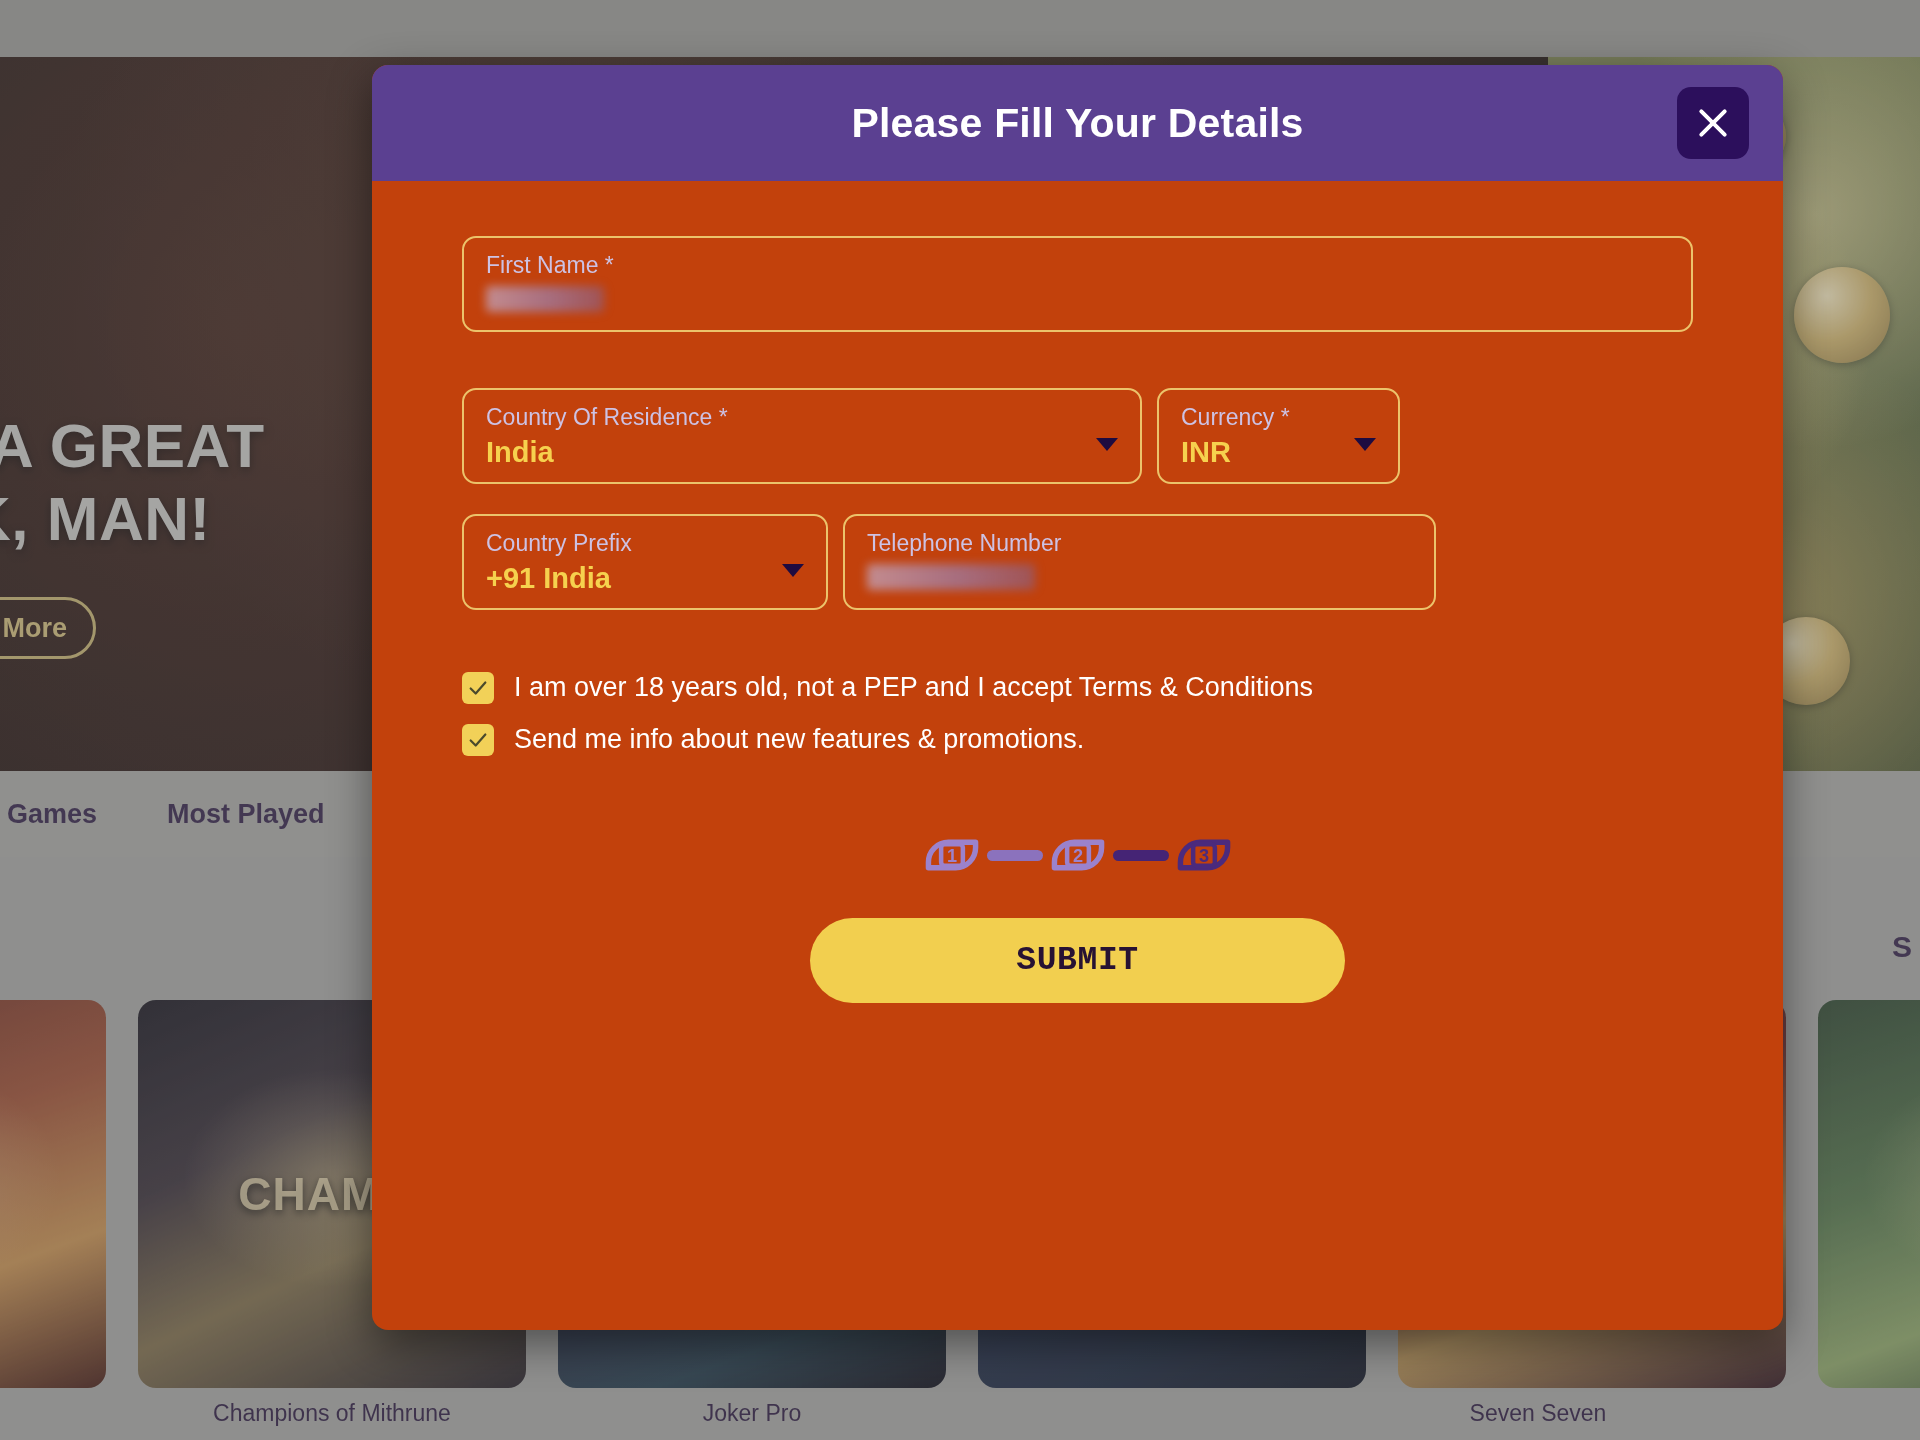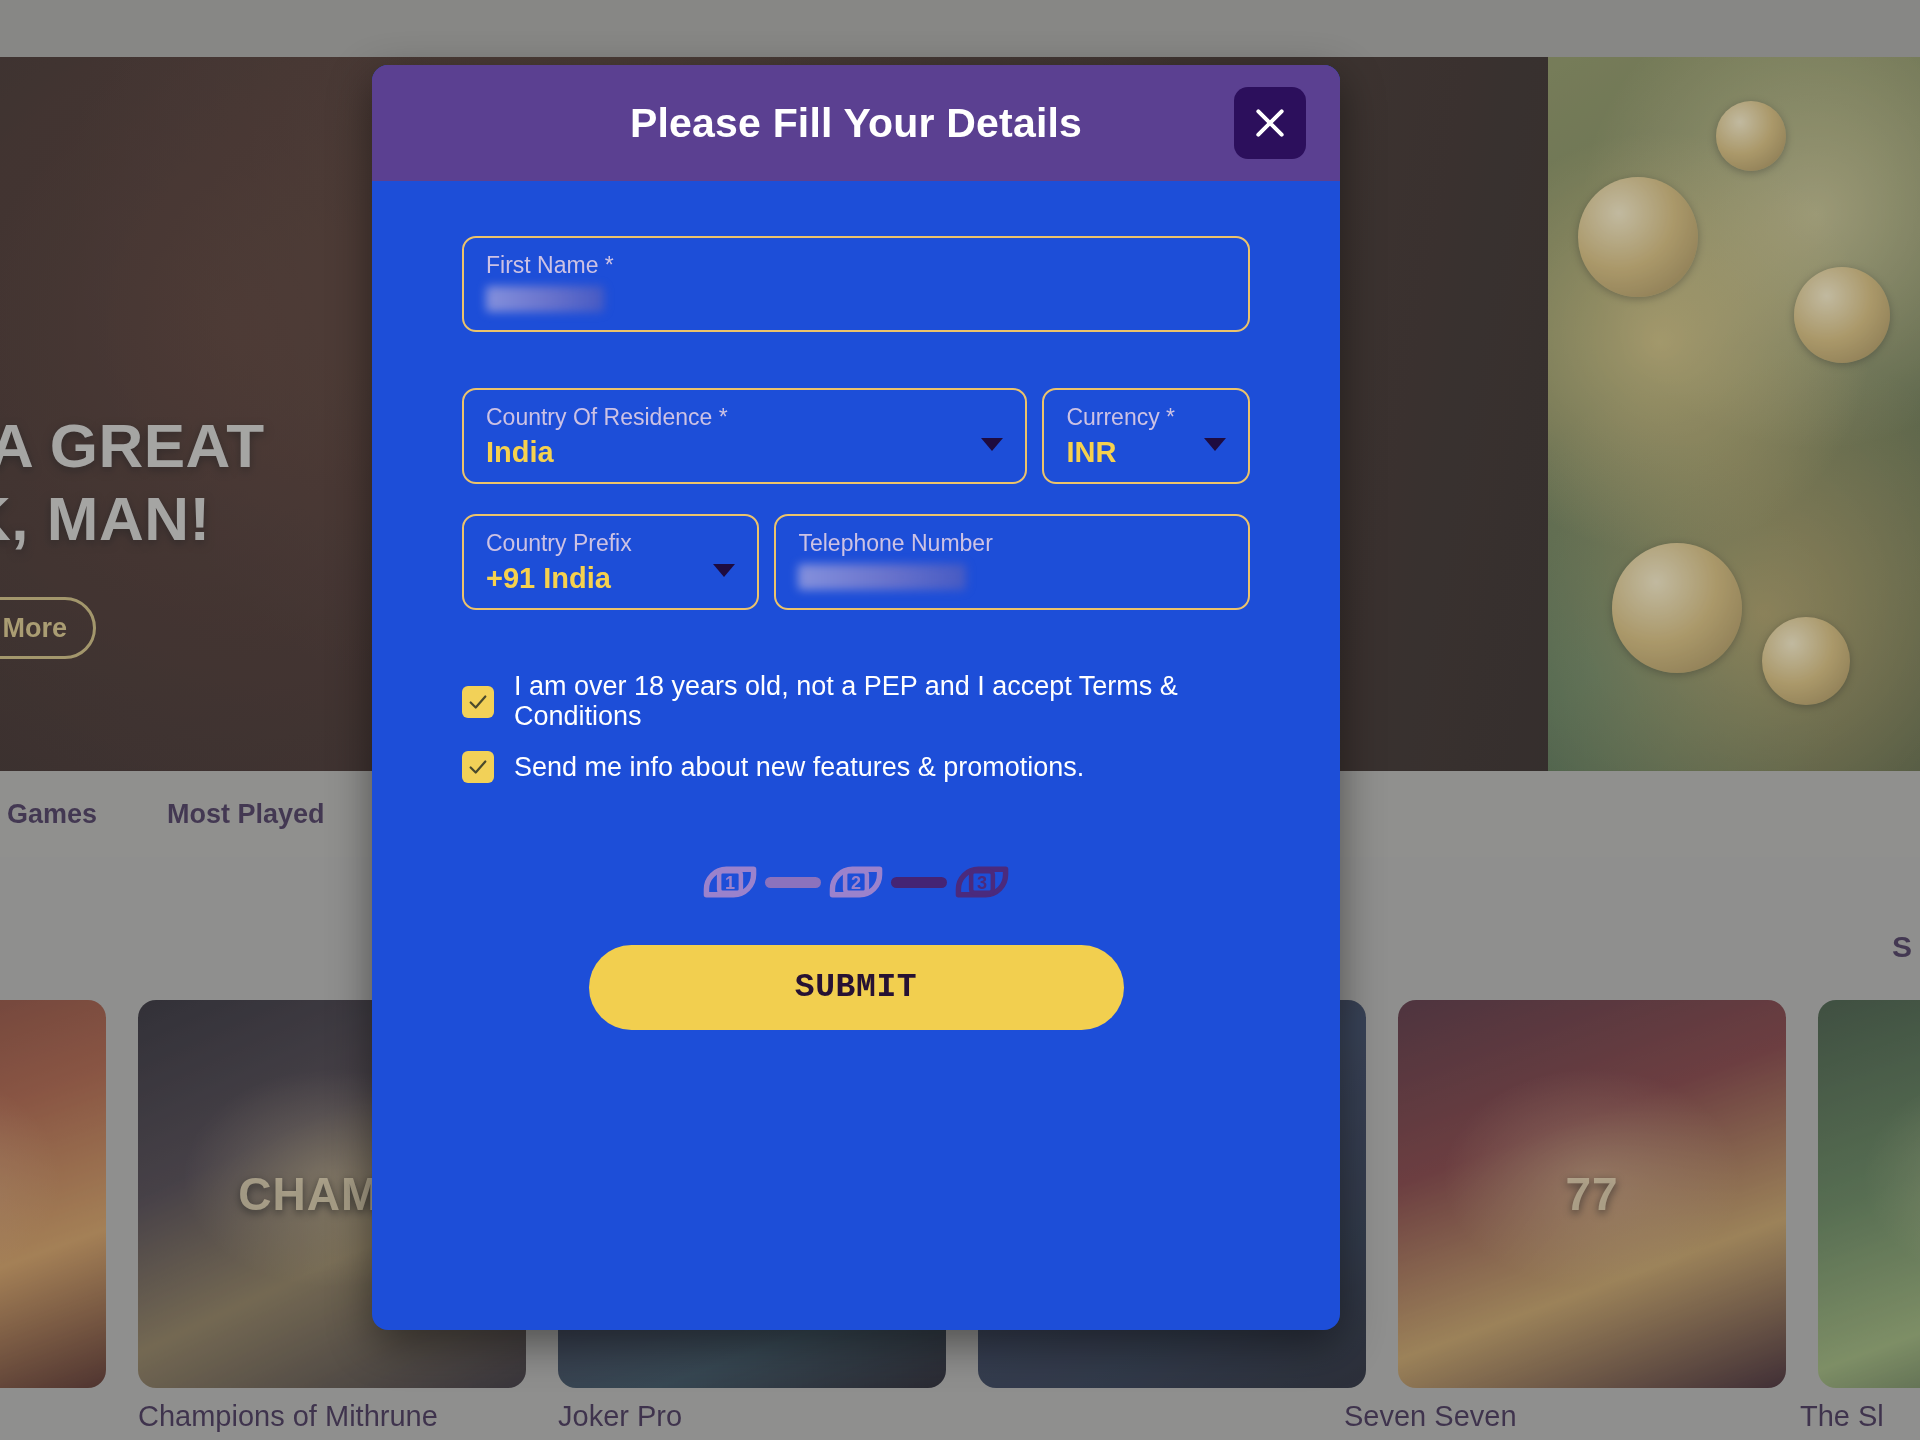--- a/index.html
+++ b/index.html
@@ -71,22 +71,22 @@
   .bg-section-title-right {
     position: absolute; right: 8px; top: 930px;
     color: #3a1a63; font-size: 30px; font-weight: 700;
   }
   .bg-cards { position: absolute; left: 0; top: 1000px; width: 1920px; height: 440px; }
   .bg-card {
     position: absolute; top: 0; width: 388px; height: 388px;
     border-radius: 18px; overflow: hidden;
   }
   .bg-card-title {
-    position: absolute; top: 400px; width: 388px; text-align: left;
-    color: #33135c; font-size: 29px; font-weight: 400;
+    position: absolute; top: 400px; width: 388px; text-align: center;
+    color: #33135c; font-size: 23px; font-weight: 400;
   }
   .art-a { background: linear-gradient(160deg,#8c1a10 0%,#d4420f 40%,#f08a14 70%,#5e1208 100%); }
   .art-b { background: linear-gradient(155deg,#171428 0%,#3c2b3e 35%,#8a6a2c 62%,#241a2c 100%); }
   .art-c { background: linear-gradient(160deg,#140f33 0%,#241a55 45%,#0d3c5c 80%,#0a0820 100%); }
   .art-d { background: linear-gradient(150deg,#101a3e 0%,#16306b 40%,#0d2350 75%,#08122e 100%); }
   .art-e { background: linear-gradient(160deg,#5b1230 0%,#9e1d24 35%,#d8901c 68%,#3d0c20 100%); }
   .art-f { background: linear-gradient(160deg,#1c4a22 0%,#3c7c2e 40%,#7fae3c 70%,#13341a 100%); }
   .art-glow {
     position: absolute; left: 50%; top: 46%; width: 300px; height: 220px;
     transform: translate(-50%,-50%);
@@ -98,23 +98,23 @@
     letter-spacing: 1px; text-align: center; white-space: nowrap;
     text-shadow: 0 3px 8px rgba(0,0,0,0.7);
   }
 
   
   .scrim { position: absolute; inset: 0; background: rgba(120,120,118,0.30); }
 
   
   .modal {
     position: absolute; left: 372px; top: 65px;
-    width: 968px; height: 1265px;
+    width: 1411px; height: 1265px;
     border-radius: 16px;
-    background: #1d4ed8;
+    background: #c2410c;
     box-shadow: 0 14px 44px rgba(0,0,0,0.45);
     overflow: hidden;
     display: flex; flex-direction: column;
   }
   .modal-header {
     position: relative;
     height: 116px; flex: none;
     background: #5b4091;
     display: flex; align-items: center; justify-content: center;
   }

